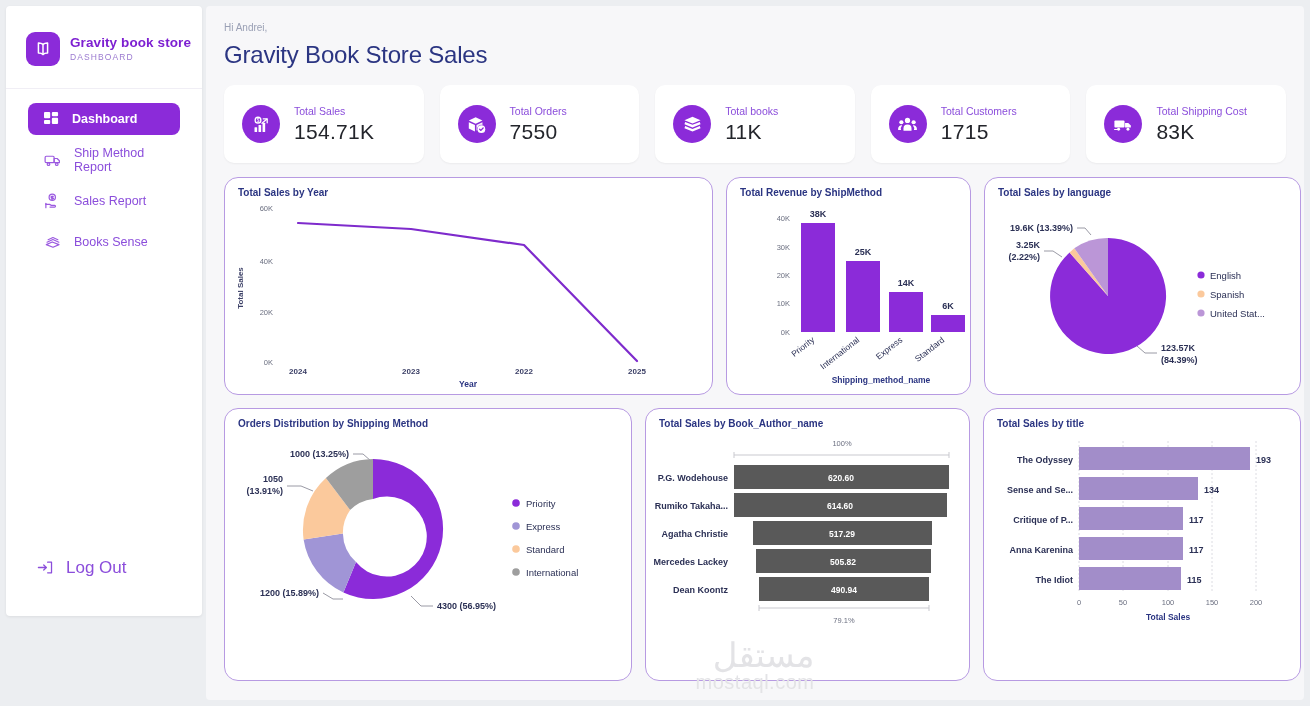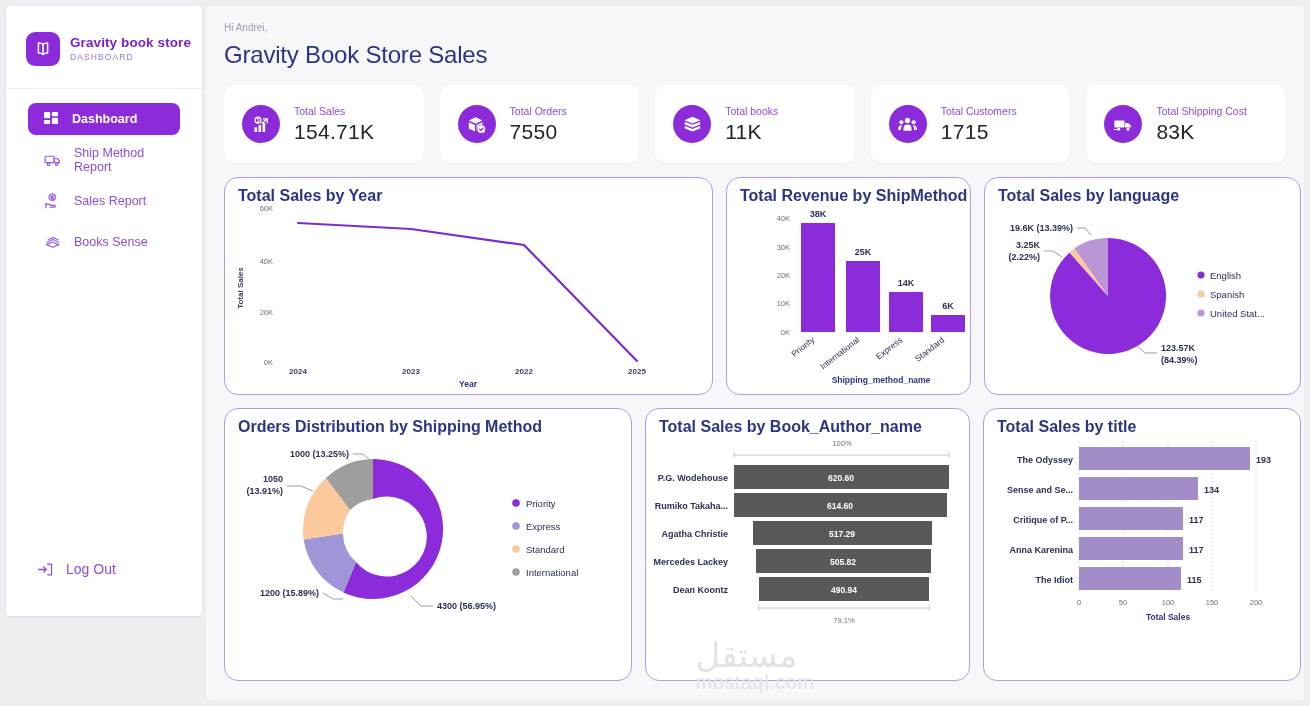--- a/index.html
+++ b/index.html
@@ -49,22 +49,22 @@
     font-size: 12.5px; color: #8b4ddb; font-weight: normal;
     cursor: pointer;
   }
   .nav-item.active {
     background: #8B2BD9; color: #ffffff; font-weight: bold;
     margin: 0 22px 8px 22px; padding-left: 14px; height: 32px;
   }
   .nav-ico { width: 18px; height: 18px; display:flex; align-items:center; justify-content:center; flex:0 0 auto;}
   .logout {
     margin-top: auto; padding: 0 0 38px 30px;
-    display: flex; align-items: center; gap: 12px;
-    font-size: 14px; color: #8b4ddb; cursor: pointer;
+    display: flex; gap: 12px;
+    font-size: 17px; color: #8b4ddb; cursor: pointer;
   }
 
   
   .main {
     flex: 1; height: 694px; margin: 6px 6px 6px 4px;
     background: #f7f7f9;
     border-radius: 4px;
     padding: 16px 18px 0 18px;
     position: relative;
     overflow: hidden;
@@ -92,21 +92,21 @@
 
   
   .grid { display: flex; gap: 13px; margin-bottom: 13px; }
   .card {
     background: #fff;
     border: 1px solid #b79ae2;
     border-radius: 14px;
     position: relative;
   }
   .card-title {
-    font-size: 16px; font-weight: bold; color: #2b3582;
+    font-size: 10px; font-weight: bold; color: #2b3582;
     position: absolute; top: 9px; left: 13px;
   }
   .r1 { height: 218px; }
   .r2 { height: 273px; }
   .c-left  { width: 489px; }
   .c-mid   { width: 245px; padding-left: 26px; }
   .c-right { width: 334px; }
   .c2-left { width: 408px; }
   .c2-mid  { width: 325px; }
   .c2-right{ width: 318px; }
@@ -116,21 +116,21 @@
   .axb { font-size: 8px; fill: #3b3f66; font-weight: bold; font-family: "Liberation Sans", sans-serif;}
   .axt { font-size: 8.5px; fill: #2b3582; font-weight: bold; font-family: "Liberation Sans", sans-serif;}
   .lbl { font-size: 9px; fill: #2b3055; font-weight: bold; font-family: "Liberation Sans", sans-serif;}
   .lblw{ font-size: 8.5px; fill: #ffffff; font-weight: bold; font-family: "Liberation Sans", sans-serif;}
   .leg { font-size: 9.5px; fill: #2b3055; font-family: "Liberation Sans", sans-serif;}
   .cat { font-size: 8.5px; fill: #2b3055; font-family: "Liberation Sans", sans-serif;}
 
   
   .watermark {
     position: absolute; left: 50%; bottom: 6px; transform: translateX(-50%);
-    text-align: left; pointer-events: none; user-select: none;
+    text-align: right; pointer-events: none; user-select: none;
   }
   .wm-ar { font-size: 34px; color: #e3e3e6; letter-spacing: 2px; line-height: .9; }
   .wm-en { font-size: 20px; color: #e3e3e6; letter-spacing: .5px; }
 </style>
 </head>
 <body>
 
 <div class="app">
 
   <aside class="sidebar">

